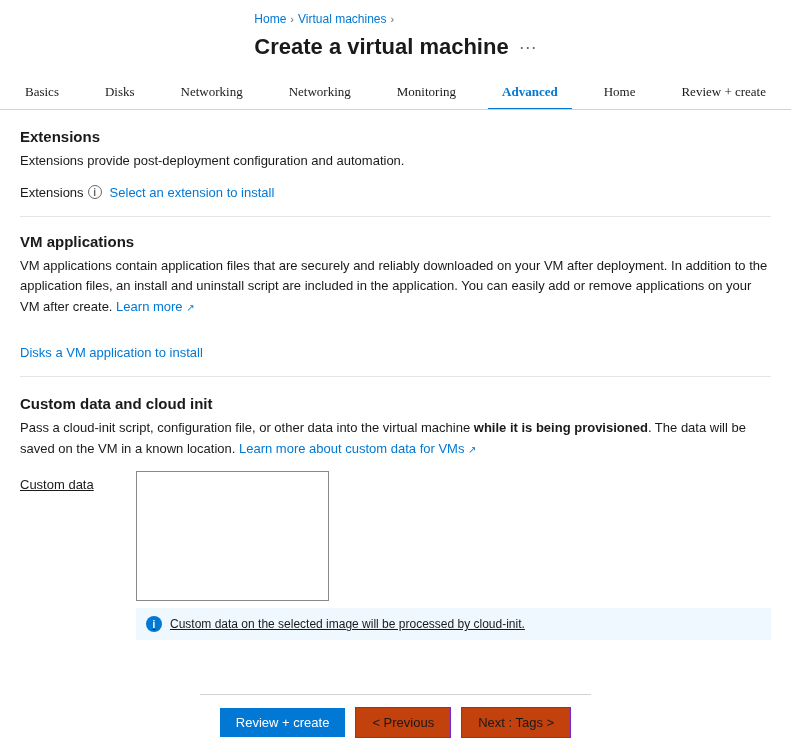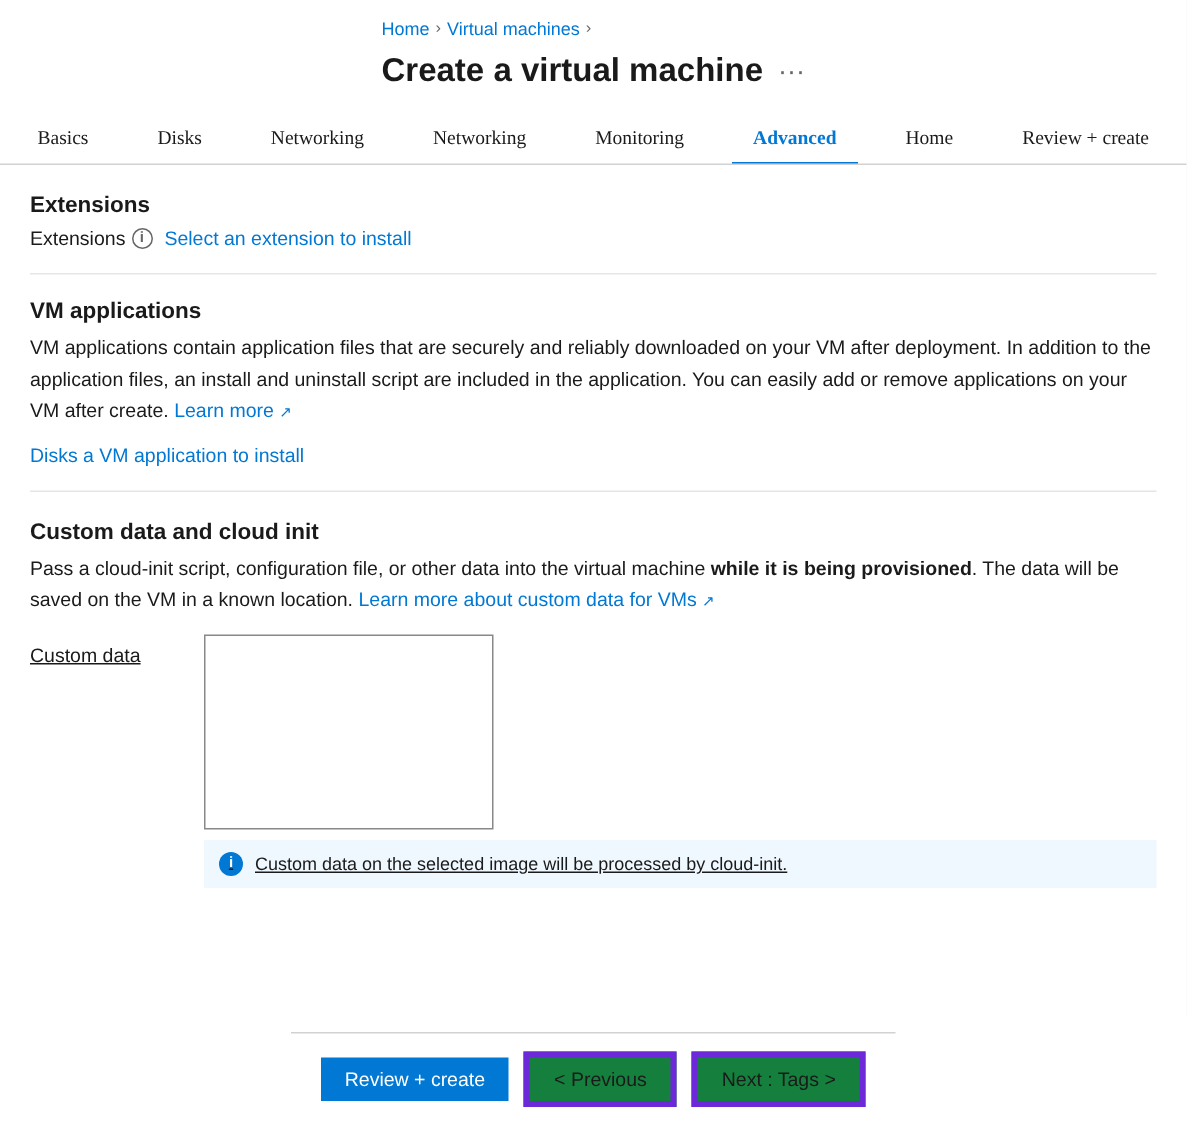--- a/index.html
+++ b/index.html
@@ -134,21 +134,21 @@
     }
     .divider {
       border: none;
       border-top: 1px solid #e5e5e5;
       margin: 16px 0;
     }
     .vm-apps-description {
       font-size: 13px;
       color: #1a1a1a;
       line-height: 1.6;
-      margin-bottom: 12px;
+      margin-bottom: 27px;
     }
     .custom-data-section {
       margin-top: 18px;
     }
     .custom-data-description {
       font-size: 13px;
       color: #1a1a1a;
       line-height: 1.6;
       margin-bottom: 12px;
     }
@@ -209,23 +209,23 @@
     .btn-primary {
       background: #0078d4;
       color: white;
       border: none;
       padding: 7px 16px;
       font-size: 13px;
       cursor: pointer;
       font-family: inherit;
     }
     .btn-secondary {
-      background: #15803d;
-      color: #1a1a1a;
-      border: 4px solid #6d28d9;
+      background: #c2410c;
+      color: #1a1a1a;
+      border: 1px solid #6d28d9;
       padding: 7px 16px;
       font-size: 13px;
       cursor: pointer;
       font-family: inherit;
     }
     .textarea-wrapper {
       flex: 1;
     }
   </style>
 </head>
@@ -253,20 +253,21 @@
     <div class="tab-item">Monitoring</div>
     <div class="tab-item active">Advanced</div>
     <div class="tab-item">Home</div>
     <div class="tab-item">Review + create</div>
   </div>
 
   <div class="content-area">
 
     <div>
       <div class="section-title">Extensions</div>
+      <p class="section-subtitle">Extensions provide post-deployment configuration and automation.</p>
       <div class="field-row">
         <div class="field-label">
           <span>Extensions</span>
           <span class="info-icon">i</span>
         </div>
         <a class="link-text">Select an extension to install</a>
       </div>
     </div>
 
     <hr class="divider">

